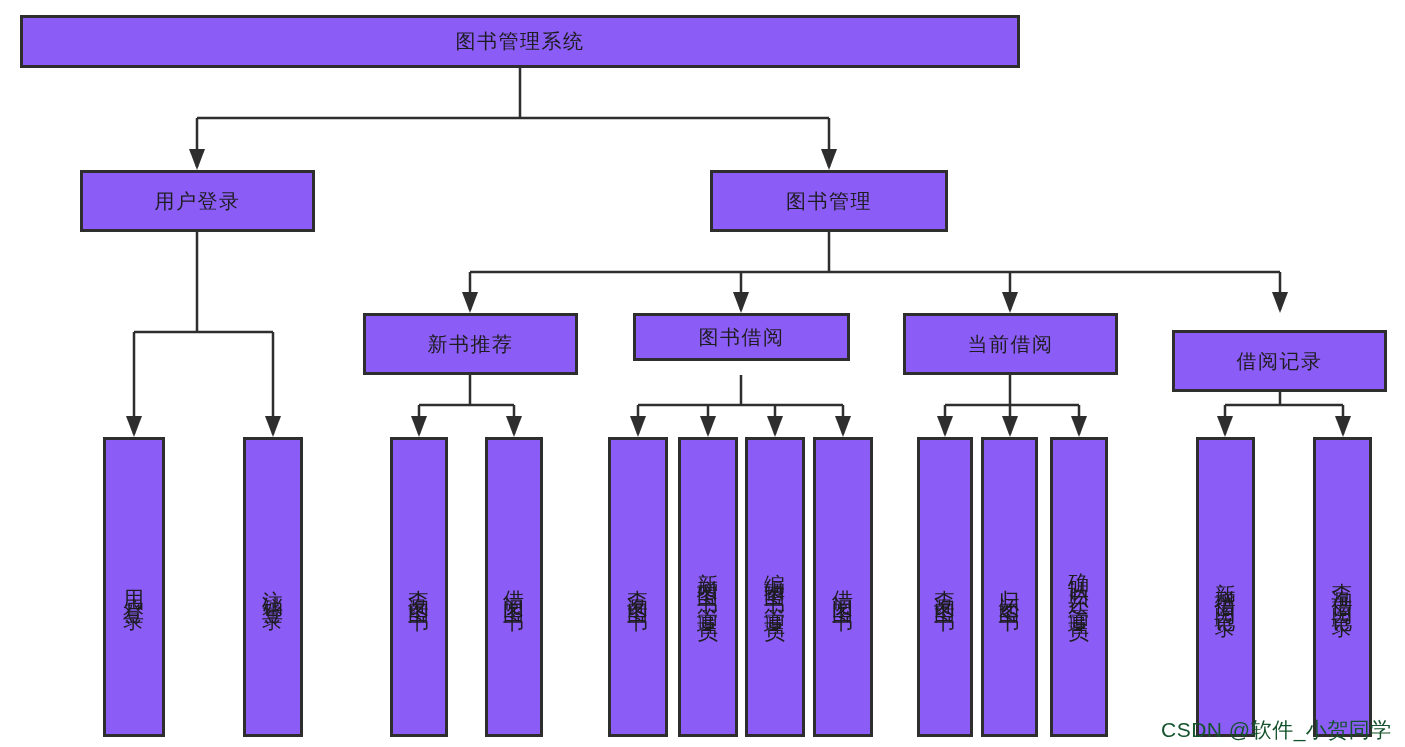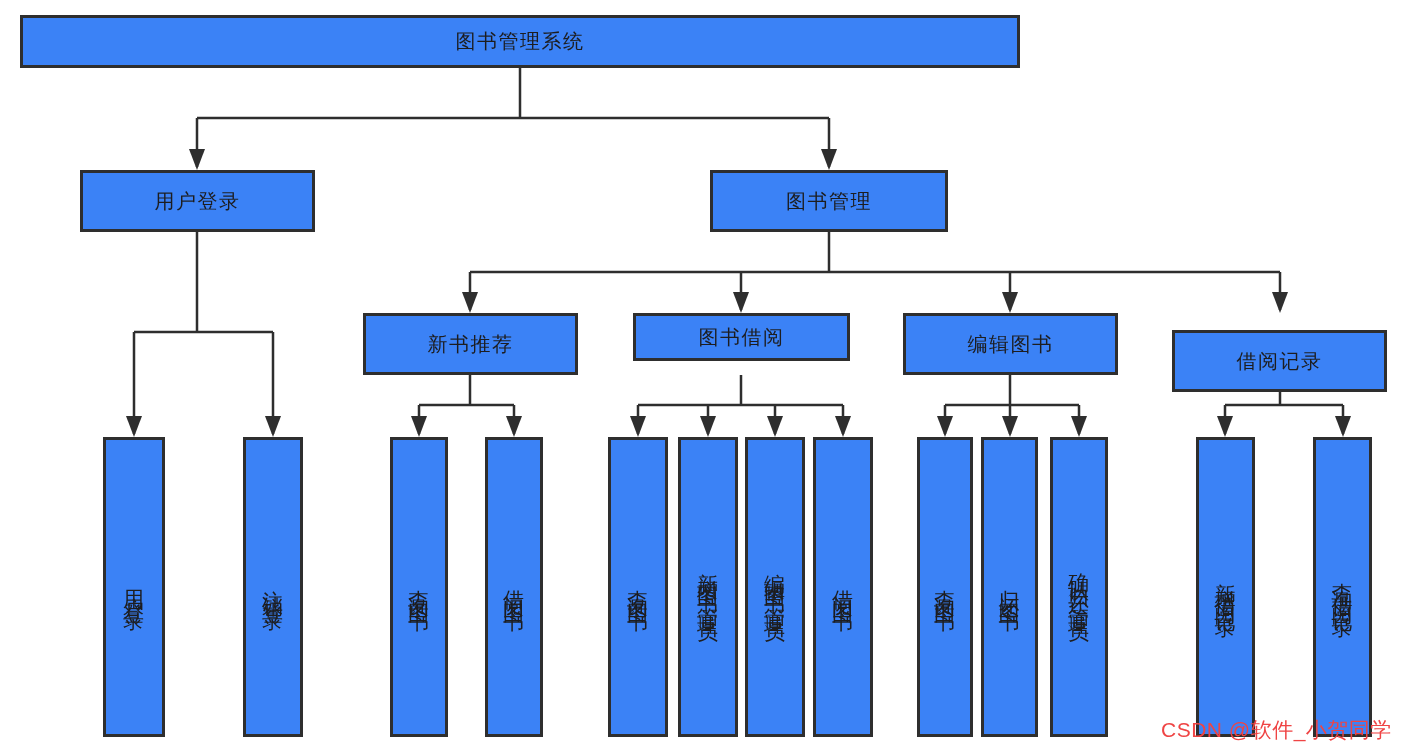--- a/index.html
+++ b/index.html
@@ -10,21 +10,21 @@
     position: relative;
     overflow: hidden;
   }
   .stage { position: absolute; left: 0; top: 0; width: 1405px; height: 747px; background: #ffffff; }
   .connector-layer { position: absolute; left: 0; top: 0; z-index: 1; }
   .connector-layer path { stroke: #2e2e2e; stroke-width: 2.5; fill: none; }
   .connector-layer polygon { fill: #2e2e2e; stroke: none; }
   .box {
     position: absolute;
     box-sizing: border-box;
-    background: #3b82f6;
+    background: #8b5cf6;
     border: 3px solid #2e2e2e;
     display: flex;
     align-items: center;
     justify-content: center;
     color: #1d1d1f;
     z-index: 2;
   }
   .hlabel { font-size: 20px; letter-spacing: 1.5px; white-space: nowrap; }
   .vlabel {
     writing-mode: vertical-rl;
@@ -33,21 +33,21 @@
     letter-spacing: 7px;
     line-height: 1;
     white-space: nowrap;
   }
   .watermark {
     position: absolute;
     left: 1161px;
     top: 716px;
     z-index: 10;
     font-size: 21px;
-    color: #ef4444;
+    color: #14532d;
     letter-spacing: 0.5px;
     white-space: nowrap;
   }
 </style>
 </head>
 <body>
 
 <div class="stage">
 
   <svg class="connector-layer" width="1405" height="747" viewBox="0 0 1405 747">
@@ -97,21 +97,21 @@
     <span class="hlabel">图书管理</span>
   </div>
 
   <div class="box" style="left:363px; top:313px; width:215px; height:62px;">
     <span class="hlabel">新书推荐</span>
   </div>
   <div class="box" style="left:633px; top:313px; width:217px; height:48px;">
     <span class="hlabel">图书借阅</span>
   </div>
   <div class="box" style="left:903px; top:313px; width:215px; height:62px;">
-    <span class="hlabel">编辑图书</span>
+    <span class="hlabel">当前借阅</span>
   </div>
   <div class="box" style="left:1172px; top:330px; width:215px; height:62px;">
     <span class="hlabel">借阅记录</span>
   </div>
 
   <div class="box" style="left:103px; top:437px; width:62px; height:300px;">
     <span class="vlabel">用户登录</span>
   </div>
   <div class="box" style="left:243px; top:437px; width:60px; height:300px;">
     <span class="vlabel">注销登录</span>

